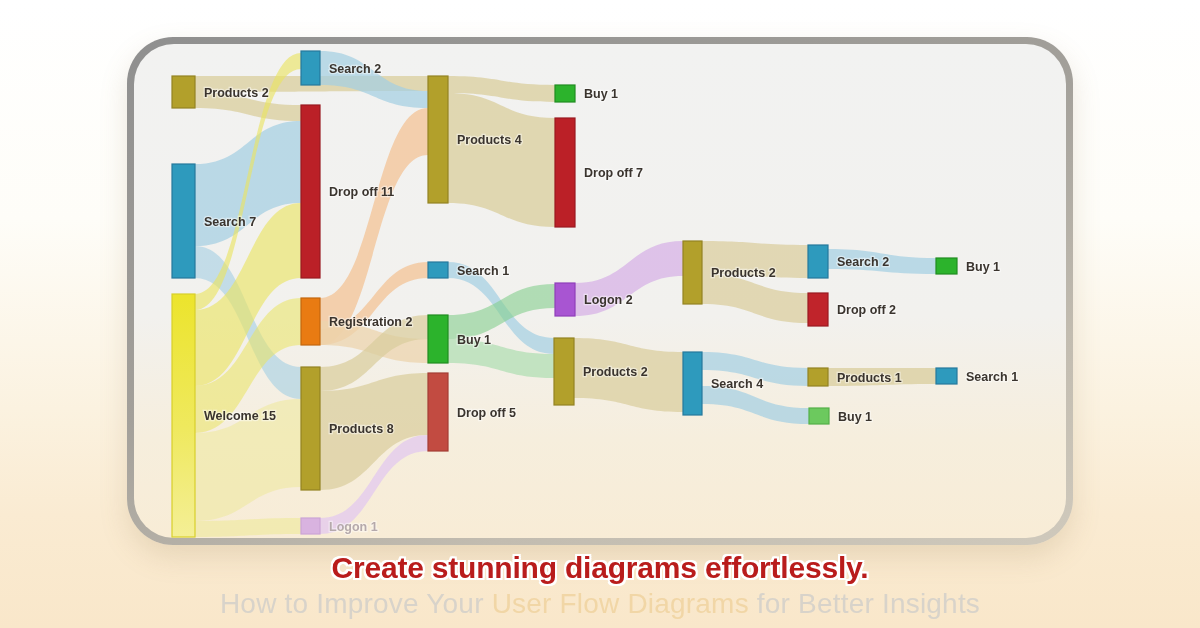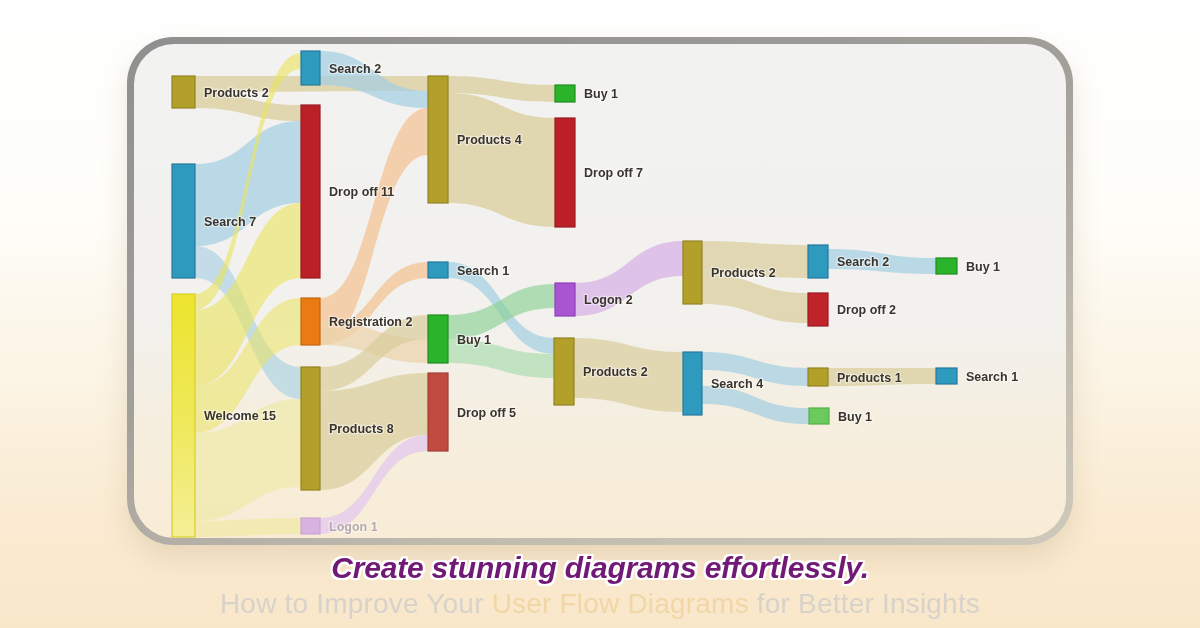--- a/index.html
+++ b/index.html
@@ -131,15 +131,15 @@
       <text x="711" y="388" class="nlabel" fill="#3a342e">Search 4</text>
       <text x="837" y="266" class="nlabel" fill="#3a342e">Search 2</text>
       <text x="837" y="314" class="nlabel" fill="#3a342e">Drop off 2</text>
       <text x="837" y="381.5" class="nlabel" fill="#3a342e">Products 1</text>
       <text x="838" y="420.5" class="nlabel" fill="#3a342e">Buy 1</text>
       <text x="966" y="270.5" class="nlabel" fill="#3a342e">Buy 1</text>
       <text x="966" y="380.5" class="nlabel" fill="#3a342e">Search 1</text>
     </g>
 </svg>
 
-<div class="caption" style="color: #701a75; font-style: italic;">Create stunning diagrams effortlessly.</div>
+<div class="caption" style="color: #b91c1c;">Create stunning diagrams effortlessly.</div>
 
 <div class="subtitle"><span style="color: rgb(216, 211, 202);">How to Improve Your </span><span style="color: rgb(241, 214, 166);">User Flow Diagrams</span><span style="color: rgb(216, 211, 202);"> for Better Insights</span></div>
 
 </body></html>

